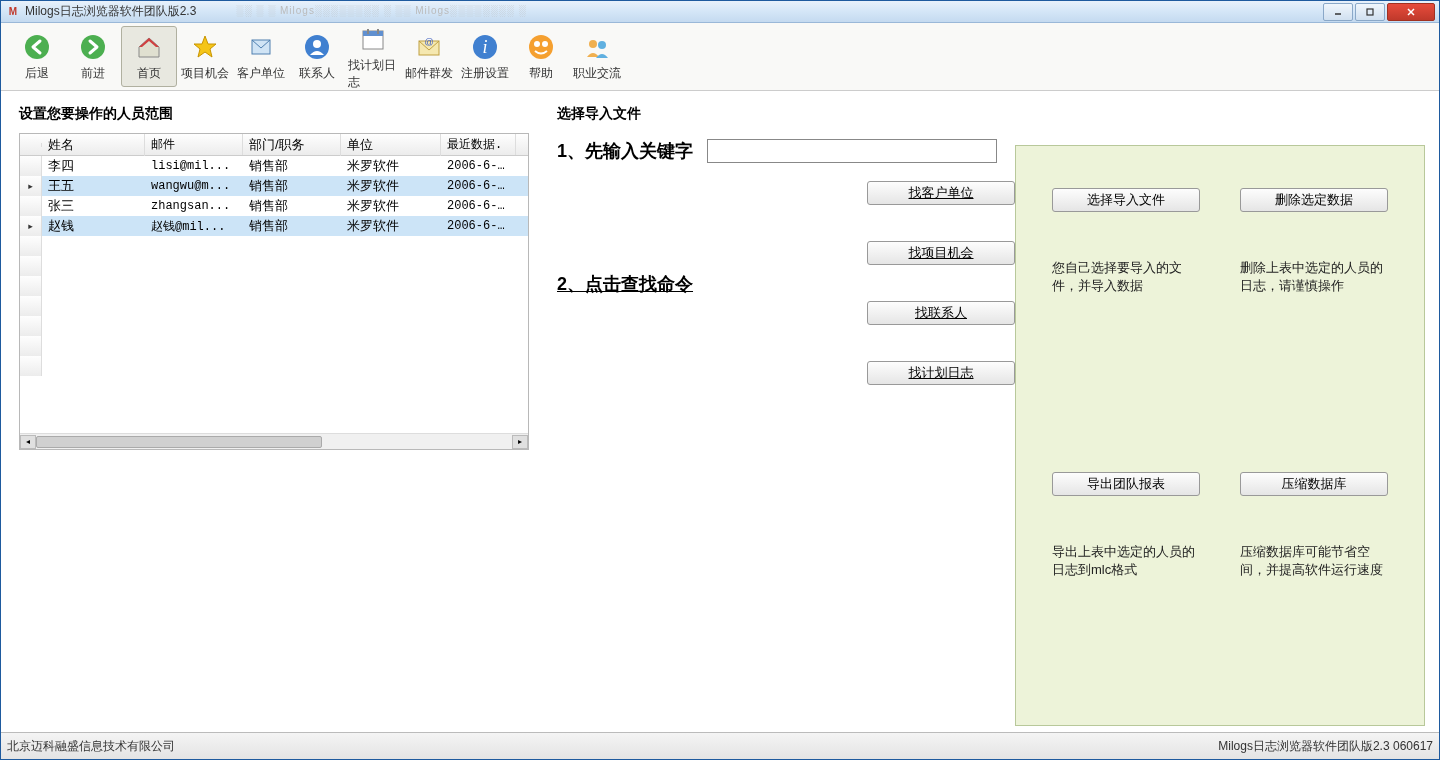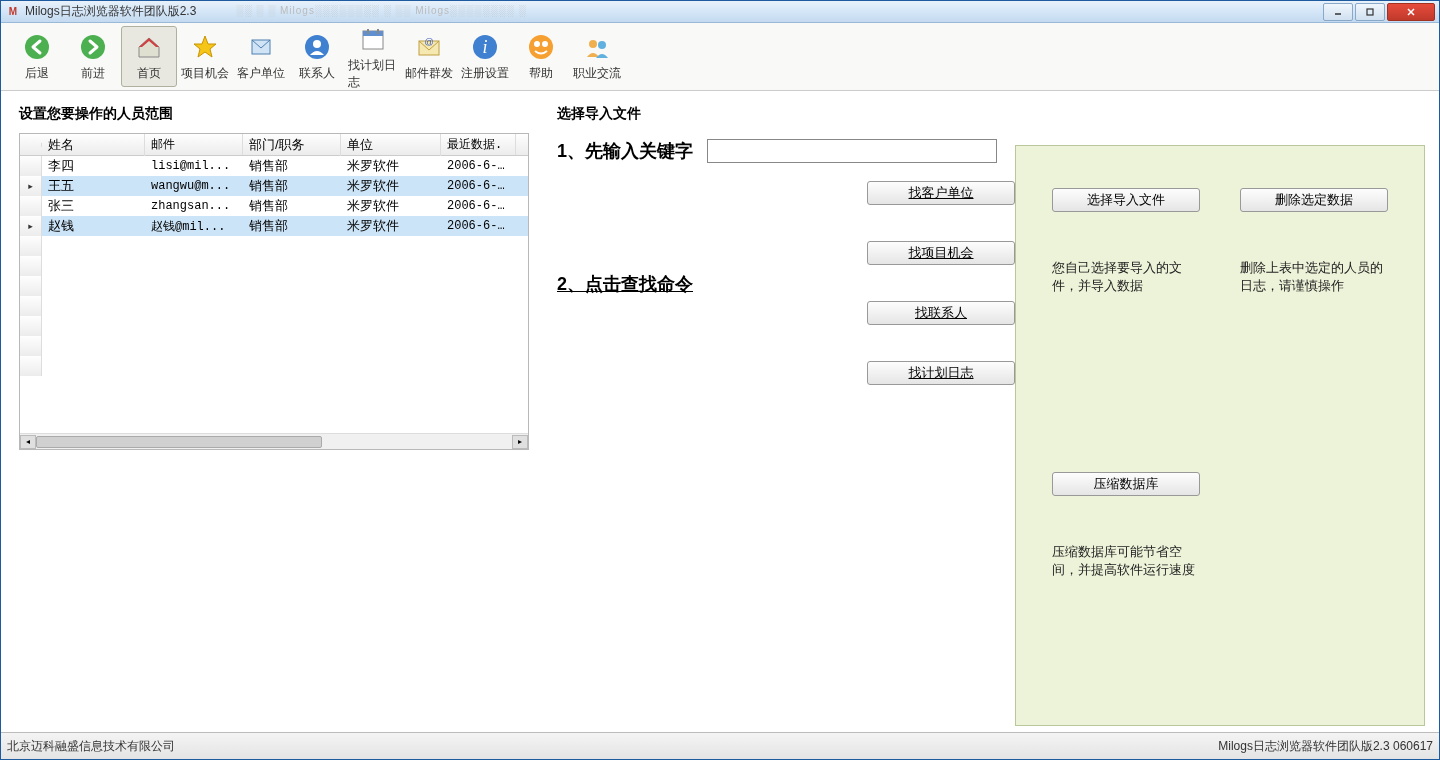--- a/index.html
+++ b/index.html
@@ -480,20 +480,24 @@
     <div class="lower-panel">
       <div class="action-block">
         <button class="btn">选择导入文件</button>
         <div class="action-desc">您自己选择要导入的文件，并导入数据</div>
       </div>
       <div class="action-block">
         <button class="btn">删除选定数据</button>
         <div class="action-desc">删除上表中选定的人员的日志，请谨慎操作</div>
       </div>
       <div class="action-block">
+        <button class="btn">导出团队报表</button>
+        <div class="action-desc">导出上表中选定的人员的日志到mlc格式</div>
+      </div>
+      <div class="action-block">
         <button class="btn">压缩数据库</button>
         <div class="action-desc">压缩数据库可能节省空间，并提高软件运行速度</div>
       </div>
     </div>
   </div>
 
   <div class="statusbar">
     <span>北京迈科融盛信息技术有限公司</span>
     <span class="spacer"></span>
     <span>Milogs日志浏览器软件团队版2.3 060617</span>

